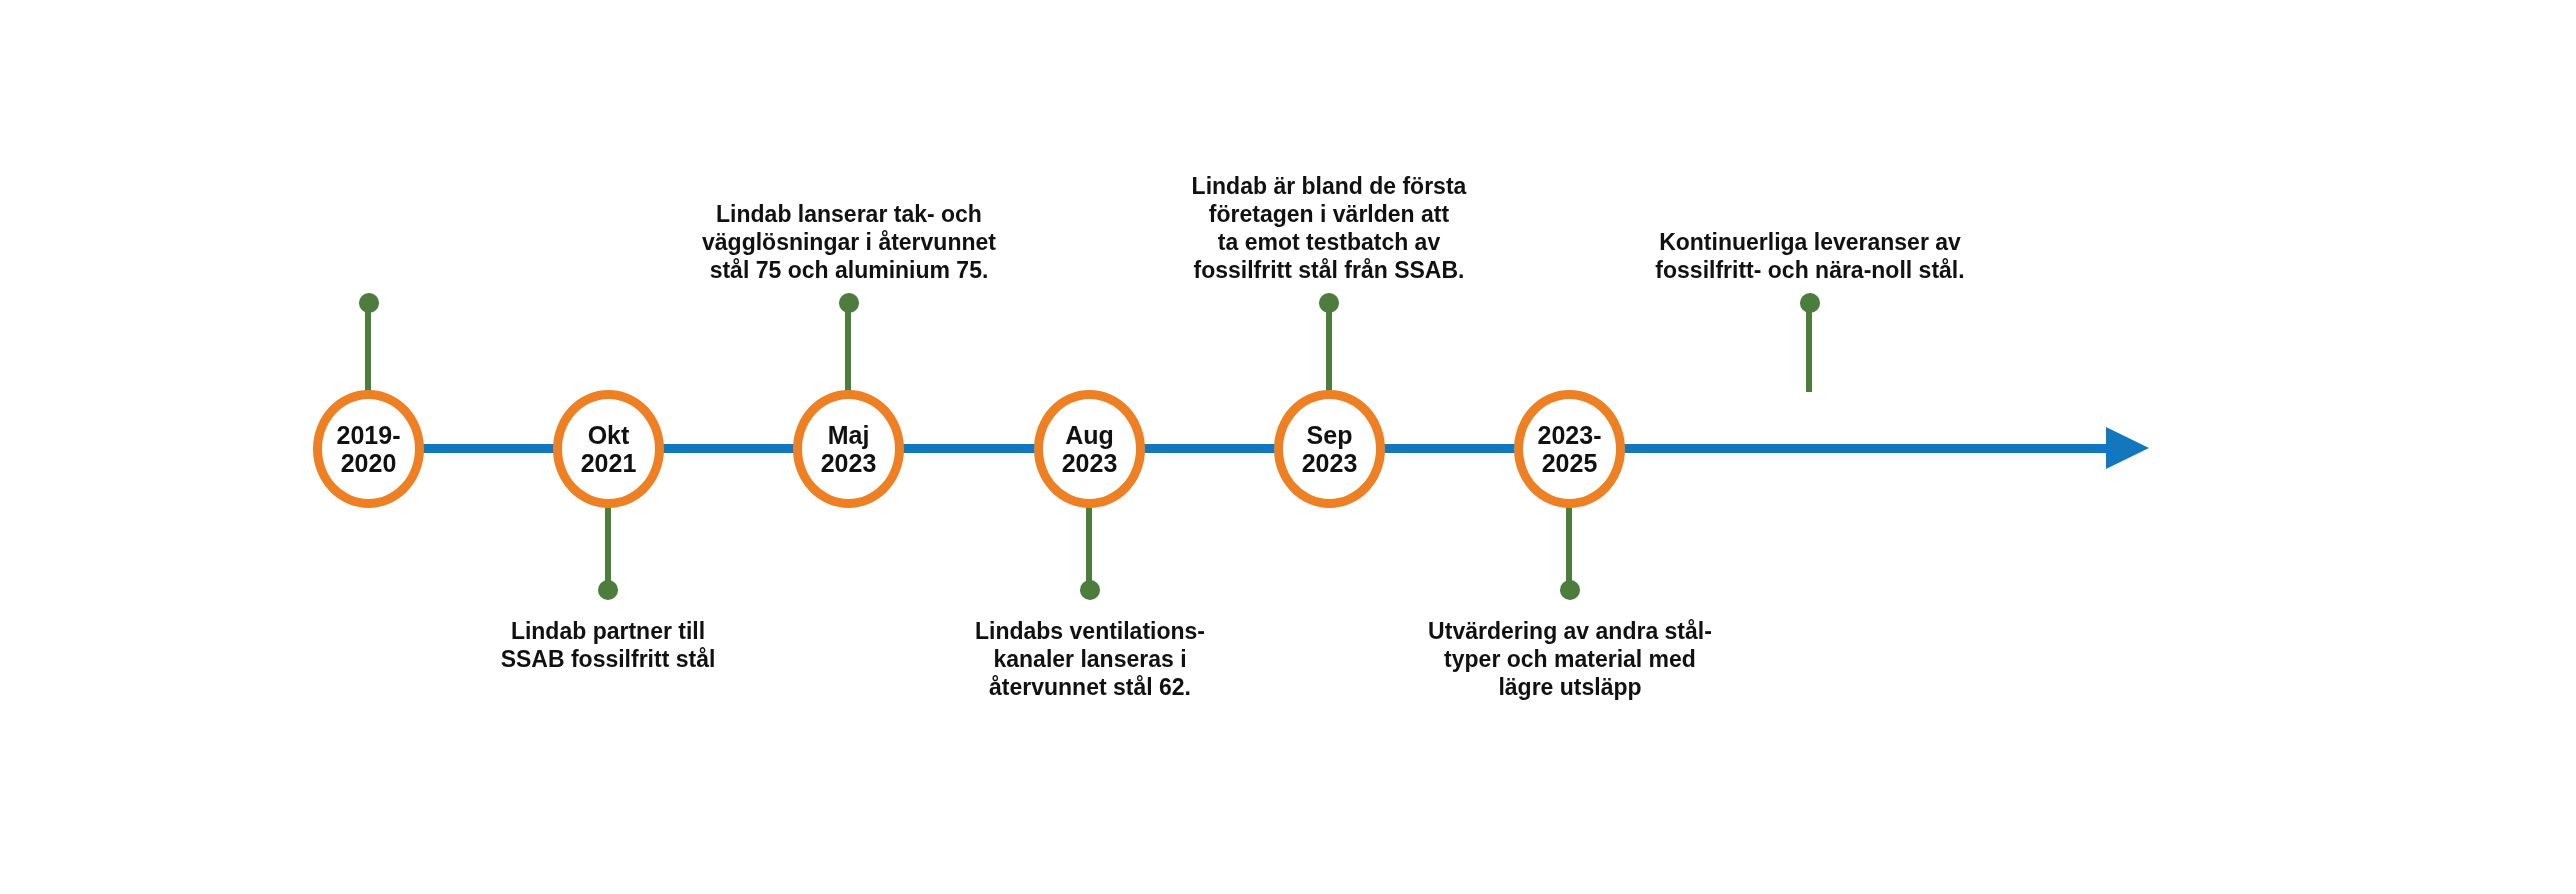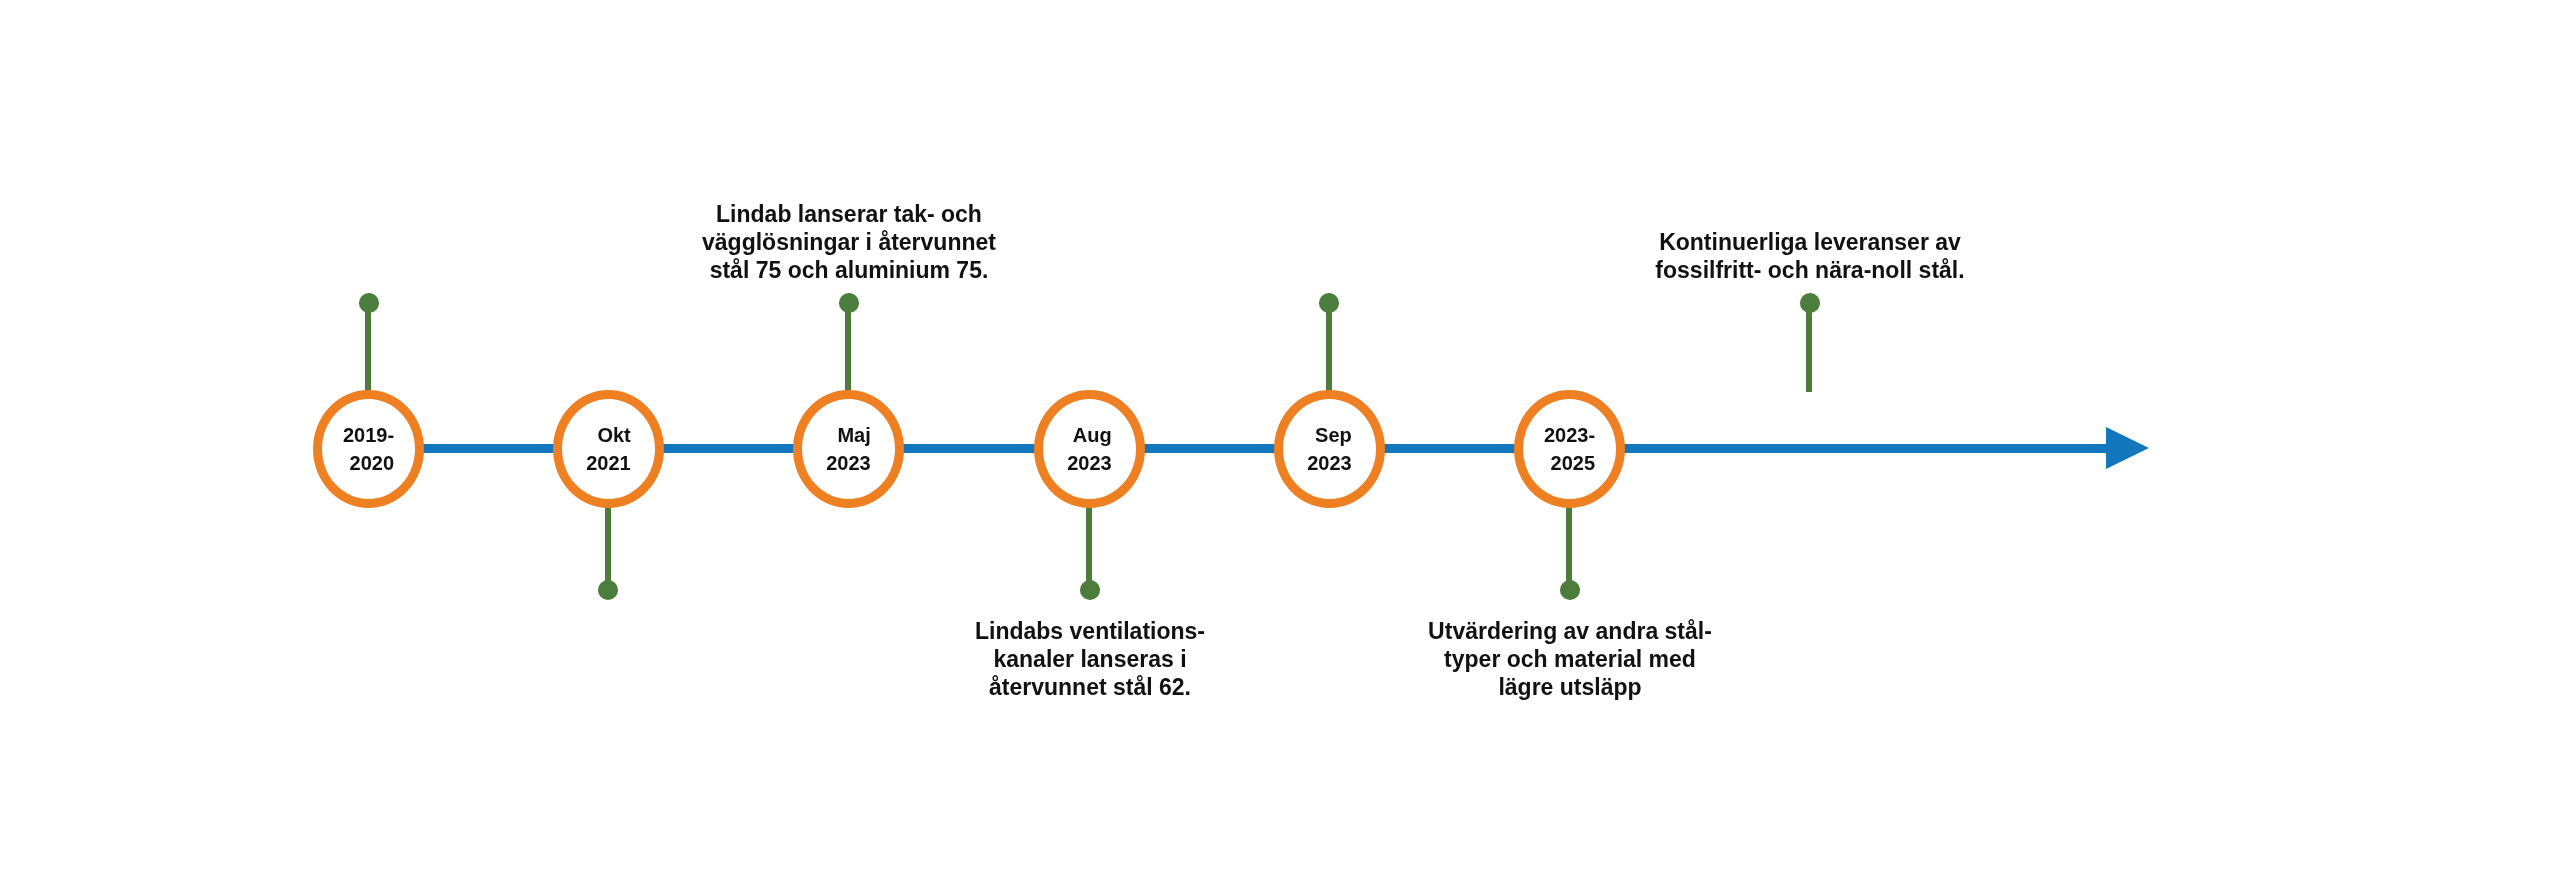--- a/index.html
+++ b/index.html
@@ -35,24 +35,24 @@
     top: 390px;
     width: 111px; height: 118px;
     background: #ffffff;
     border: 9px solid #EE8023;
     border-radius: 50%;
     box-sizing: border-box;
     display: flex; align-items: center; justify-content: center;
     z-index: 3;
   }
   .ms-date {
-    font-size: 20px;
+    font-size: 25px;
     line-height: 28px;
     color: #111111;
-    text-align: right;
+    text-align: center;
     white-space: pre-line;
   }
   
   .stem {
     position: absolute;
     width: 6.3px; height: 84px;
     background: #4C7D3C;
     z-index: 2;
   }
   .stem.top { top: 308px; }
@@ -107,20 +107,22 @@
 
   <div class="stem top" style="left:365px"></div>
   <div class="dot top" style="left:359px"></div>
   <div class="ms-circle" style="left:313px">
     <div class="ms-date">2019-
 2020</div>
   </div>
 
   <div class="stem bottom" style="left:605px"></div>
   <div class="dot bottom" style="left:598px"></div>
+  <div class="ms-label bottom" style="left:420px">Lindab partner till
+SSAB fossilfritt stål</div>
   <div class="ms-circle" style="left:553px">
     <div class="ms-date">Okt
 2021</div>
   </div>
 
   <div class="stem top" style="left:845px"></div>
   <div class="dot top" style="left:839px"></div>
   <div class="ms-label top" style="left:661px">Lindab lanserar tak- och
 vägglösningar i återvunnet
 stål 75 och aluminium 75.</div>
@@ -134,20 +136,24 @@
   <div class="ms-label bottom" style="left:902px">Lindabs ventilations-
 kanaler lanseras i
 återvunnet stål 62.</div>
   <div class="ms-circle" style="left:1034px">
     <div class="ms-date">Aug
 2023</div>
   </div>
 
   <div class="stem top" style="left:1326px"></div>
   <div class="dot top" style="left:1319px"></div>
+  <div class="ms-label top" style="left:1141px">Lindab är bland de första
+företagen i världen att
+ta emot testbatch av
+fossilfritt stål från SSAB.</div>
   <div class="ms-circle" style="left:1274px">
     <div class="ms-date">Sep
 2023</div>
   </div>
 
   <div class="stem bottom" style="left:1566px"></div>
   <div class="dot bottom" style="left:1560px"></div>
   <div class="ms-label bottom" style="left:1382px">Utvärdering av andra stål-
 typer och material med
 lägre utsläpp</div>

